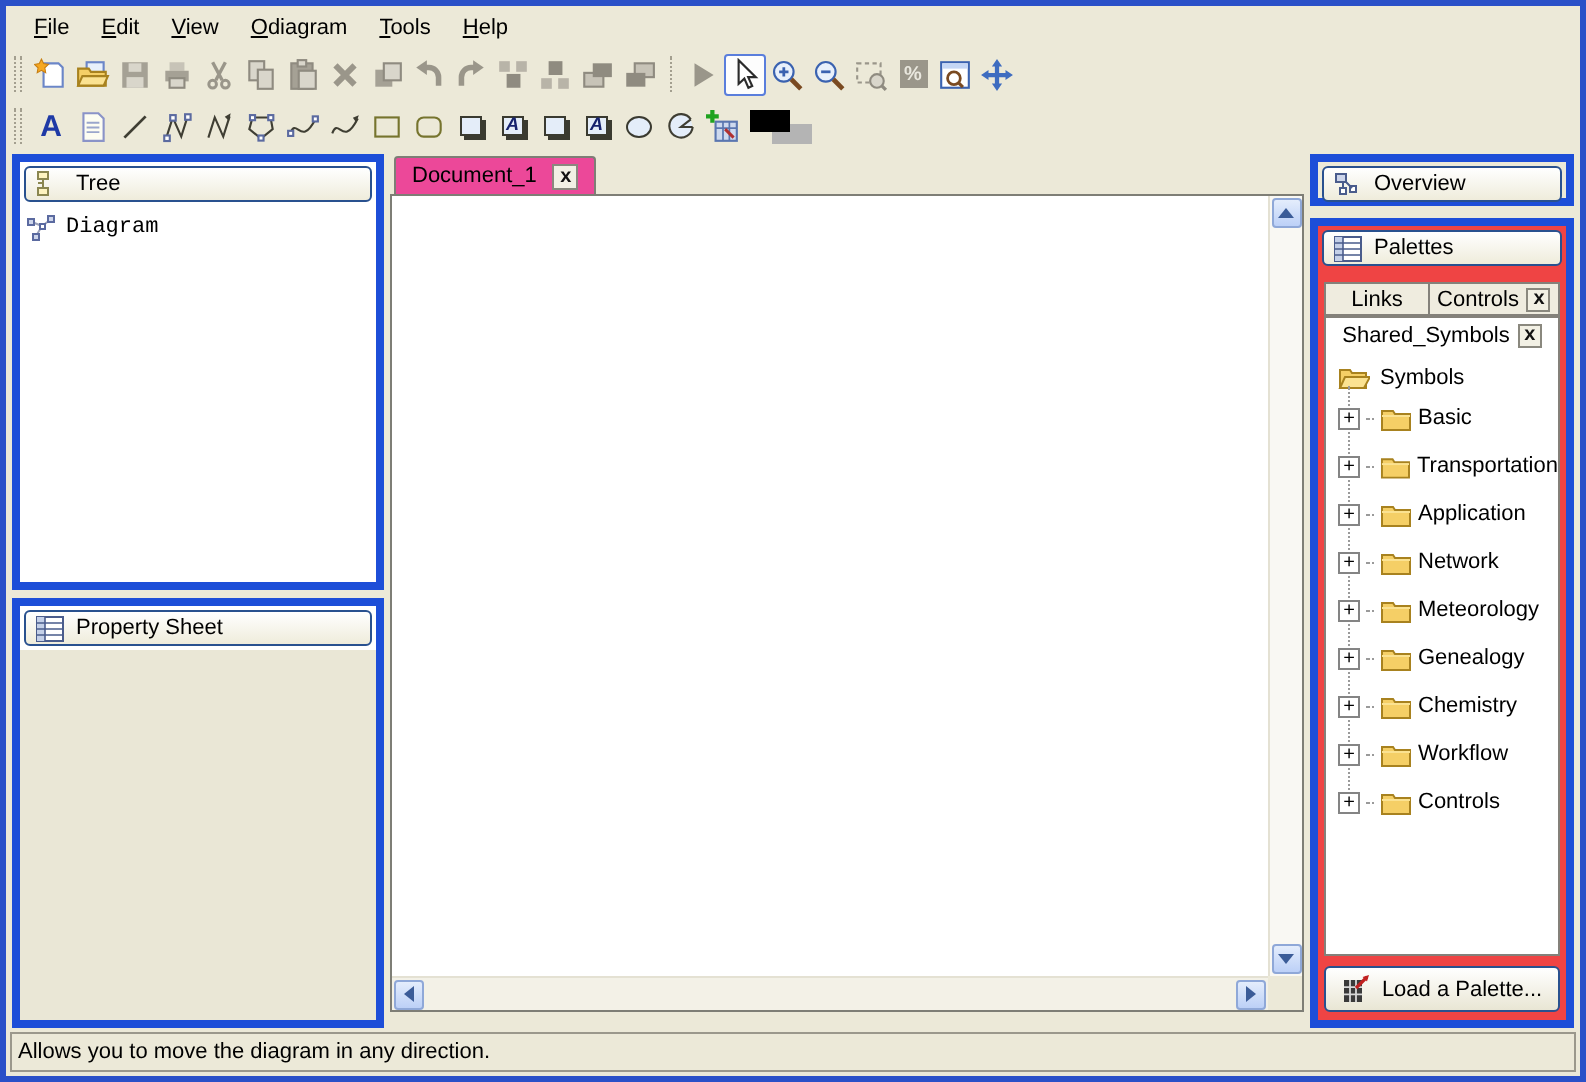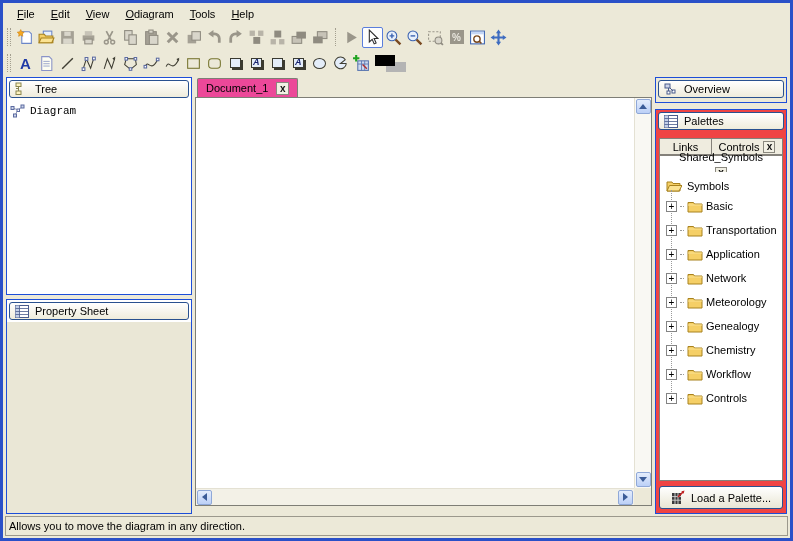--- a/index.html
+++ b/index.html
@@ -26,21 +26,21 @@
   .glyph-A { color:#1f3aa6; font-weight:bold; font-size:15px; line-height:15px; }
   .i-fillrect { width:11px; height:10px; background:#e4edf9; border:1px solid #3a3a30; box-shadow:2px 2px 0 #3a3a30; position:relative; }
   .i-fillrect .mini-a { position:absolute; left:1px; top:-2px; font-size:9px; font-style:italic; font-weight:bold; color:#16226e; }
   .i-ellipse { width:13px; height:11px; background:#e4edf9; border:1px solid #3a3a30; border-radius:50%; }
   .i-swatches { width:32px; height:17px; position:relative; margin-left:2px; }
   .i-swatches .sw-stroke { position:absolute; left:11px; top:7px; width:20px; height:10px; background:#b4b4b4; }
   .i-swatches .sw-fill { position:absolute; left:0; top:0; width:20px; height:11px; background:#000; }
   .i-percent { width:14px; height:14px; background:#9a968a; color:#e9e7de; font-size:10px; font-weight:bold; display:flex; align-items:center; justify-content:center; }
   
   #main { flex:1; display:flex; padding:1px 3px 2px; gap:3px; min-height:0; }
-  .panel { border:1px solid #1d4ed8; background:#fff; display:flex; flex-direction:column; min-height:0; }
+  .panel { border:4px solid #1d4ed8; background:#fff; display:flex; flex-direction:column; min-height:0; }
   .panel-header {
     margin:2px; height:18px; flex:none;
     border:1px solid #29518f; border-radius:3px;
     background:linear-gradient(#ffffff,#efecdb);
     display:flex; align-items:center; gap:6px; padding:0 5px;
   }
   
   #left { width:186px; flex:none; display:flex; flex-direction:column; gap:4px; }
   #tree-panel { height:218px; flex:none; }
   #prop-panel { flex:1; }
@@ -75,21 +75,21 @@
   .tri-left  { border-top:4px solid transparent; border-bottom:4px solid transparent; border-right:5px solid #3b5c98; }
   .tri-right { border-top:4px solid transparent; border-bottom:4px solid transparent; border-left:5px solid #3b5c98; }
   
   #right { width:132px; flex:none; display:flex; flex-direction:column; gap:6px; }
   #overview-panel { height:26px; flex:none; background:#ece9d8; }
   #palettes-panel { flex:1; background:#ef4444; }
   #pal-tabs { margin:6px 3px 0; flex:none; }
   .tab-row { display:flex; height:17px; }
   .pal-tab { border:1px solid #84817a; background:#efecdf; display:flex; align-items:center; justify-content:center;
              gap:4px; padding:0 3px; white-space:nowrap; }
-  .pal-tab.sel { background:#fff; border-bottom:none; height:18px;flex-direction:column; }
+  .pal-tab.sel { background:#fff; border-bottom:none; height:18px; }
   .pal-tab .close-box { width:12px; height:12px; line-height:10px; }
   #tab-links { flex:0 0 52px; border-right:none; }
   #tab-controls { flex:1; }
   #tab-shared { flex:1; }
   #pal-tree { flex:1; margin:0 3px; border:1px solid #84817a; border-top:none; background:#fff; overflow:hidden; position:relative; }
   .ptree-root { display:flex; align-items:center; gap:5px; padding:7px 0 2px 6px; }
   .ptree-children { position:relative; margin-left:6px; }
   .ptree-vline { position:absolute; left:5px; top:-4px; bottom:12px; border-left:1px dotted #9a9a9a; }
   .ptree-row { display:flex; align-items:center; gap:3px; height:24px; position:relative; }
   .expander { width:11px; height:11px; border:1px solid #848484; background:#fff; flex:none;

